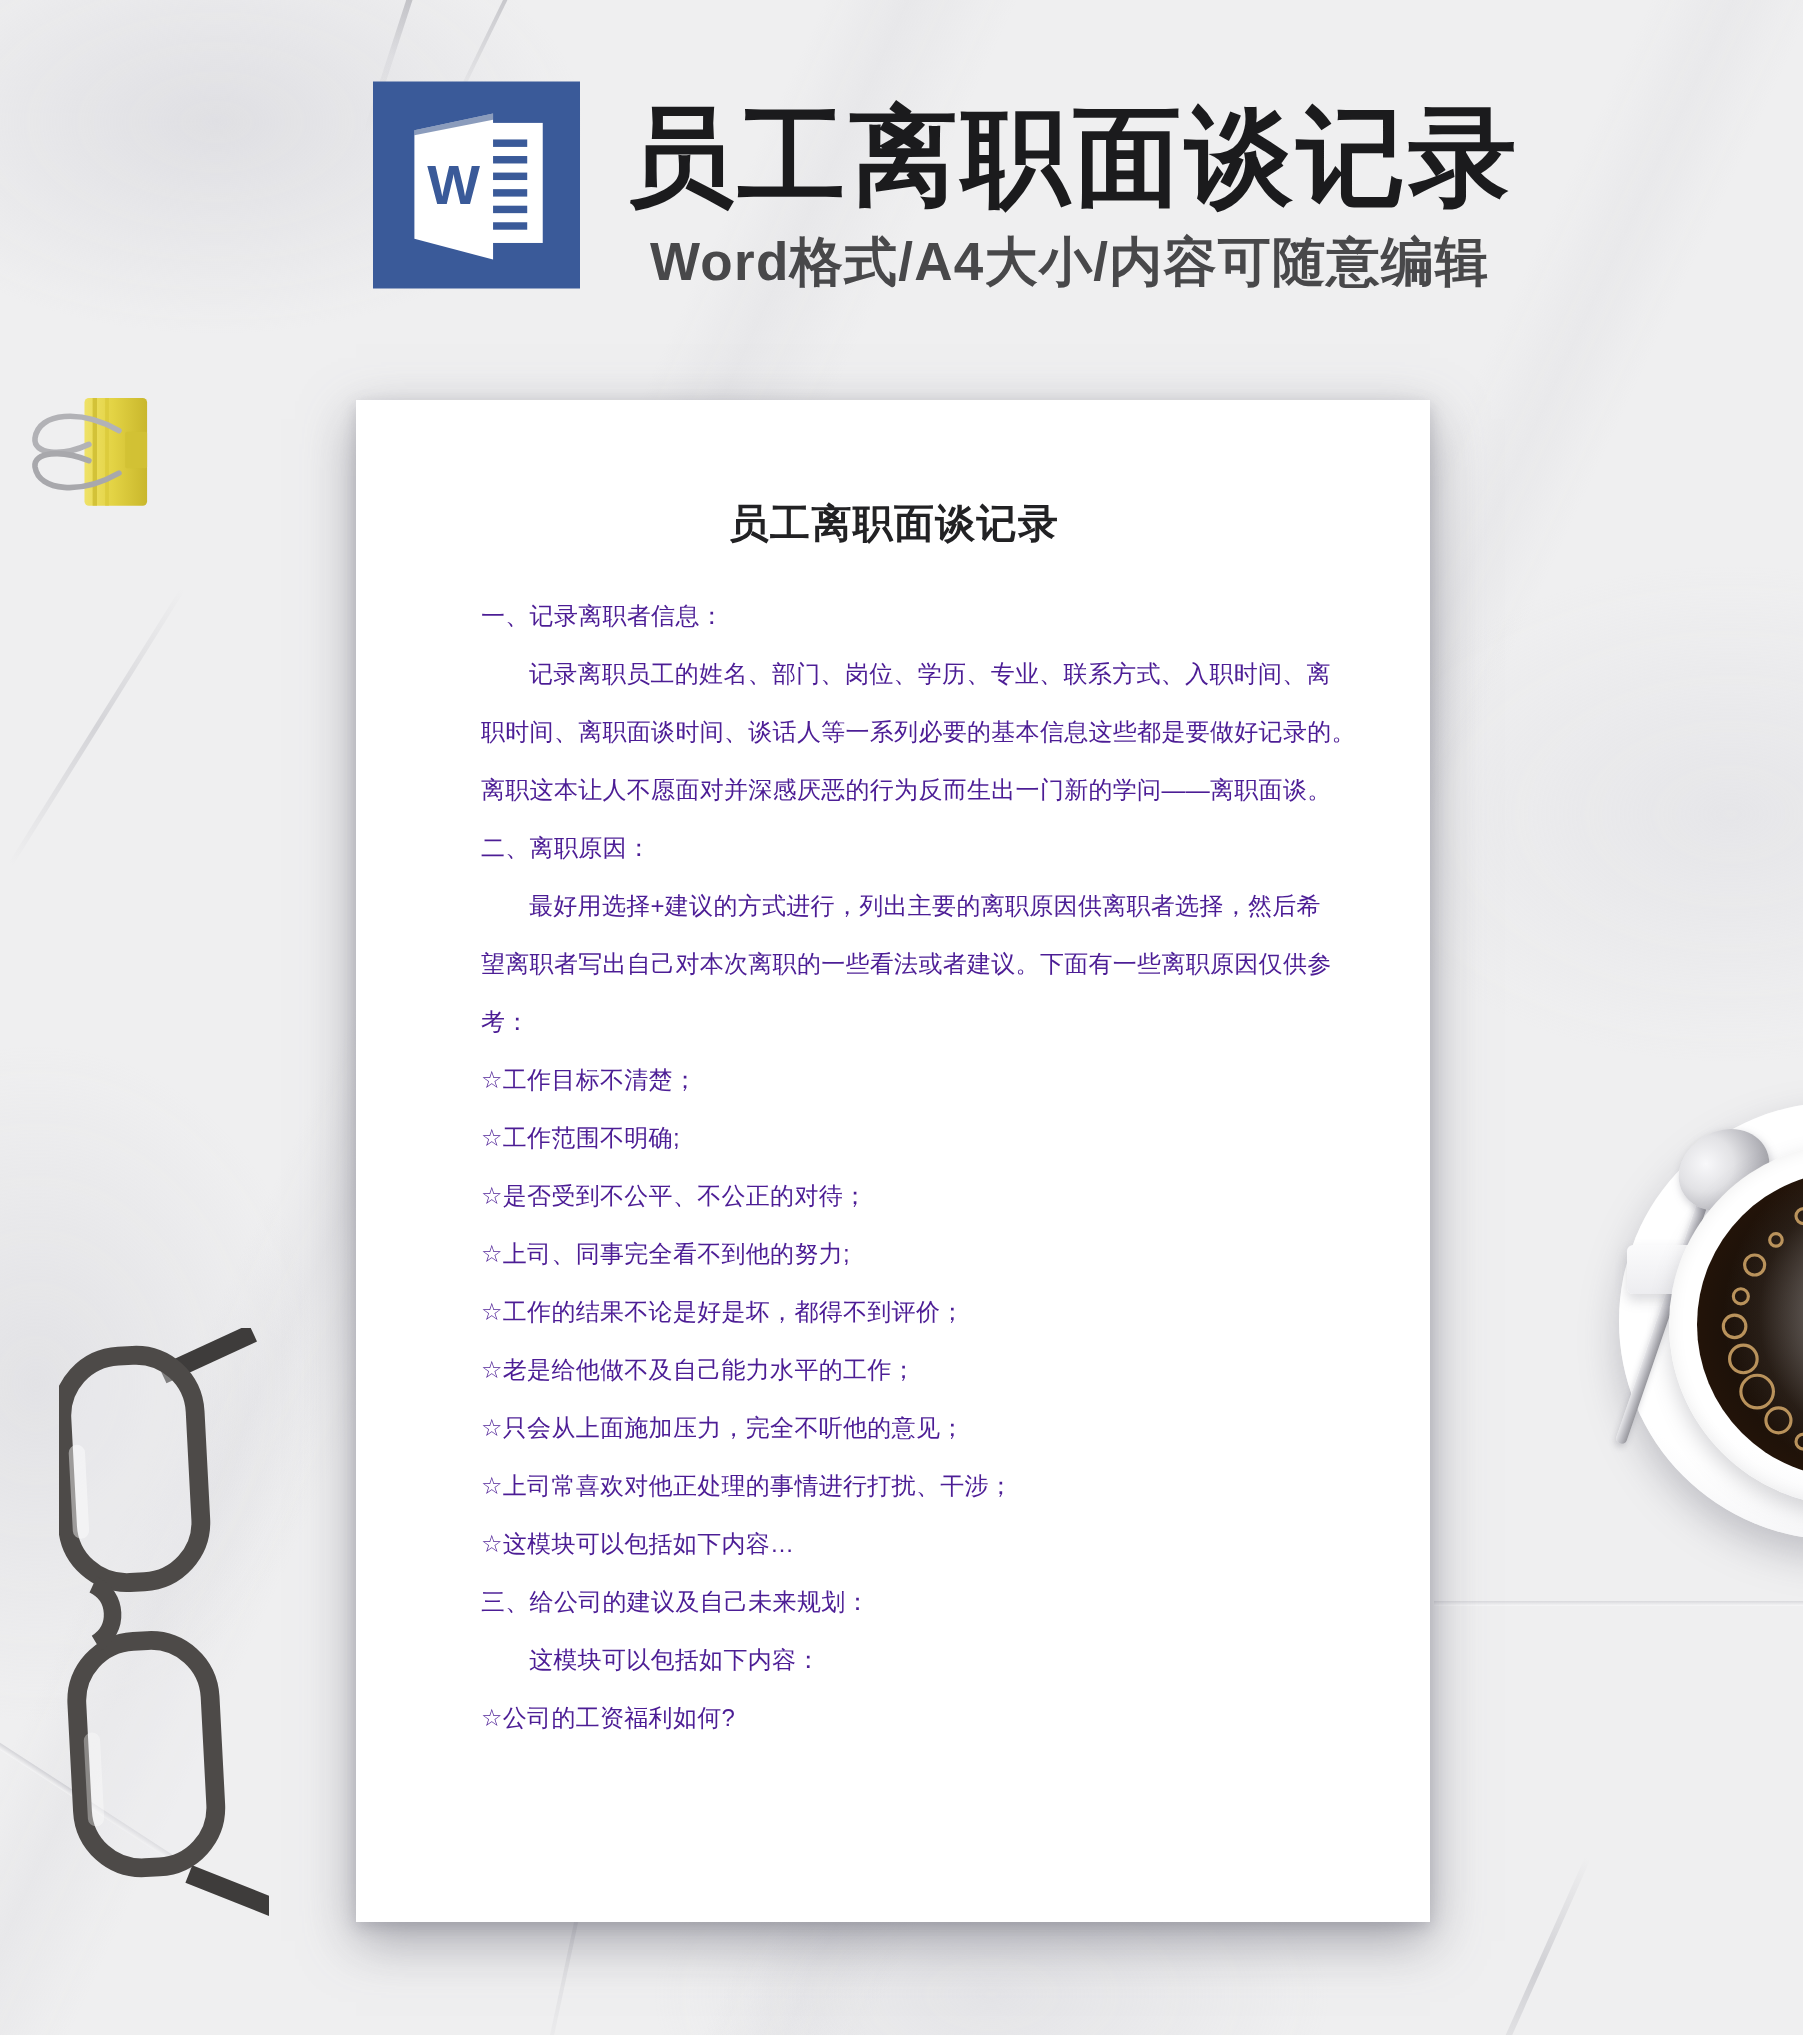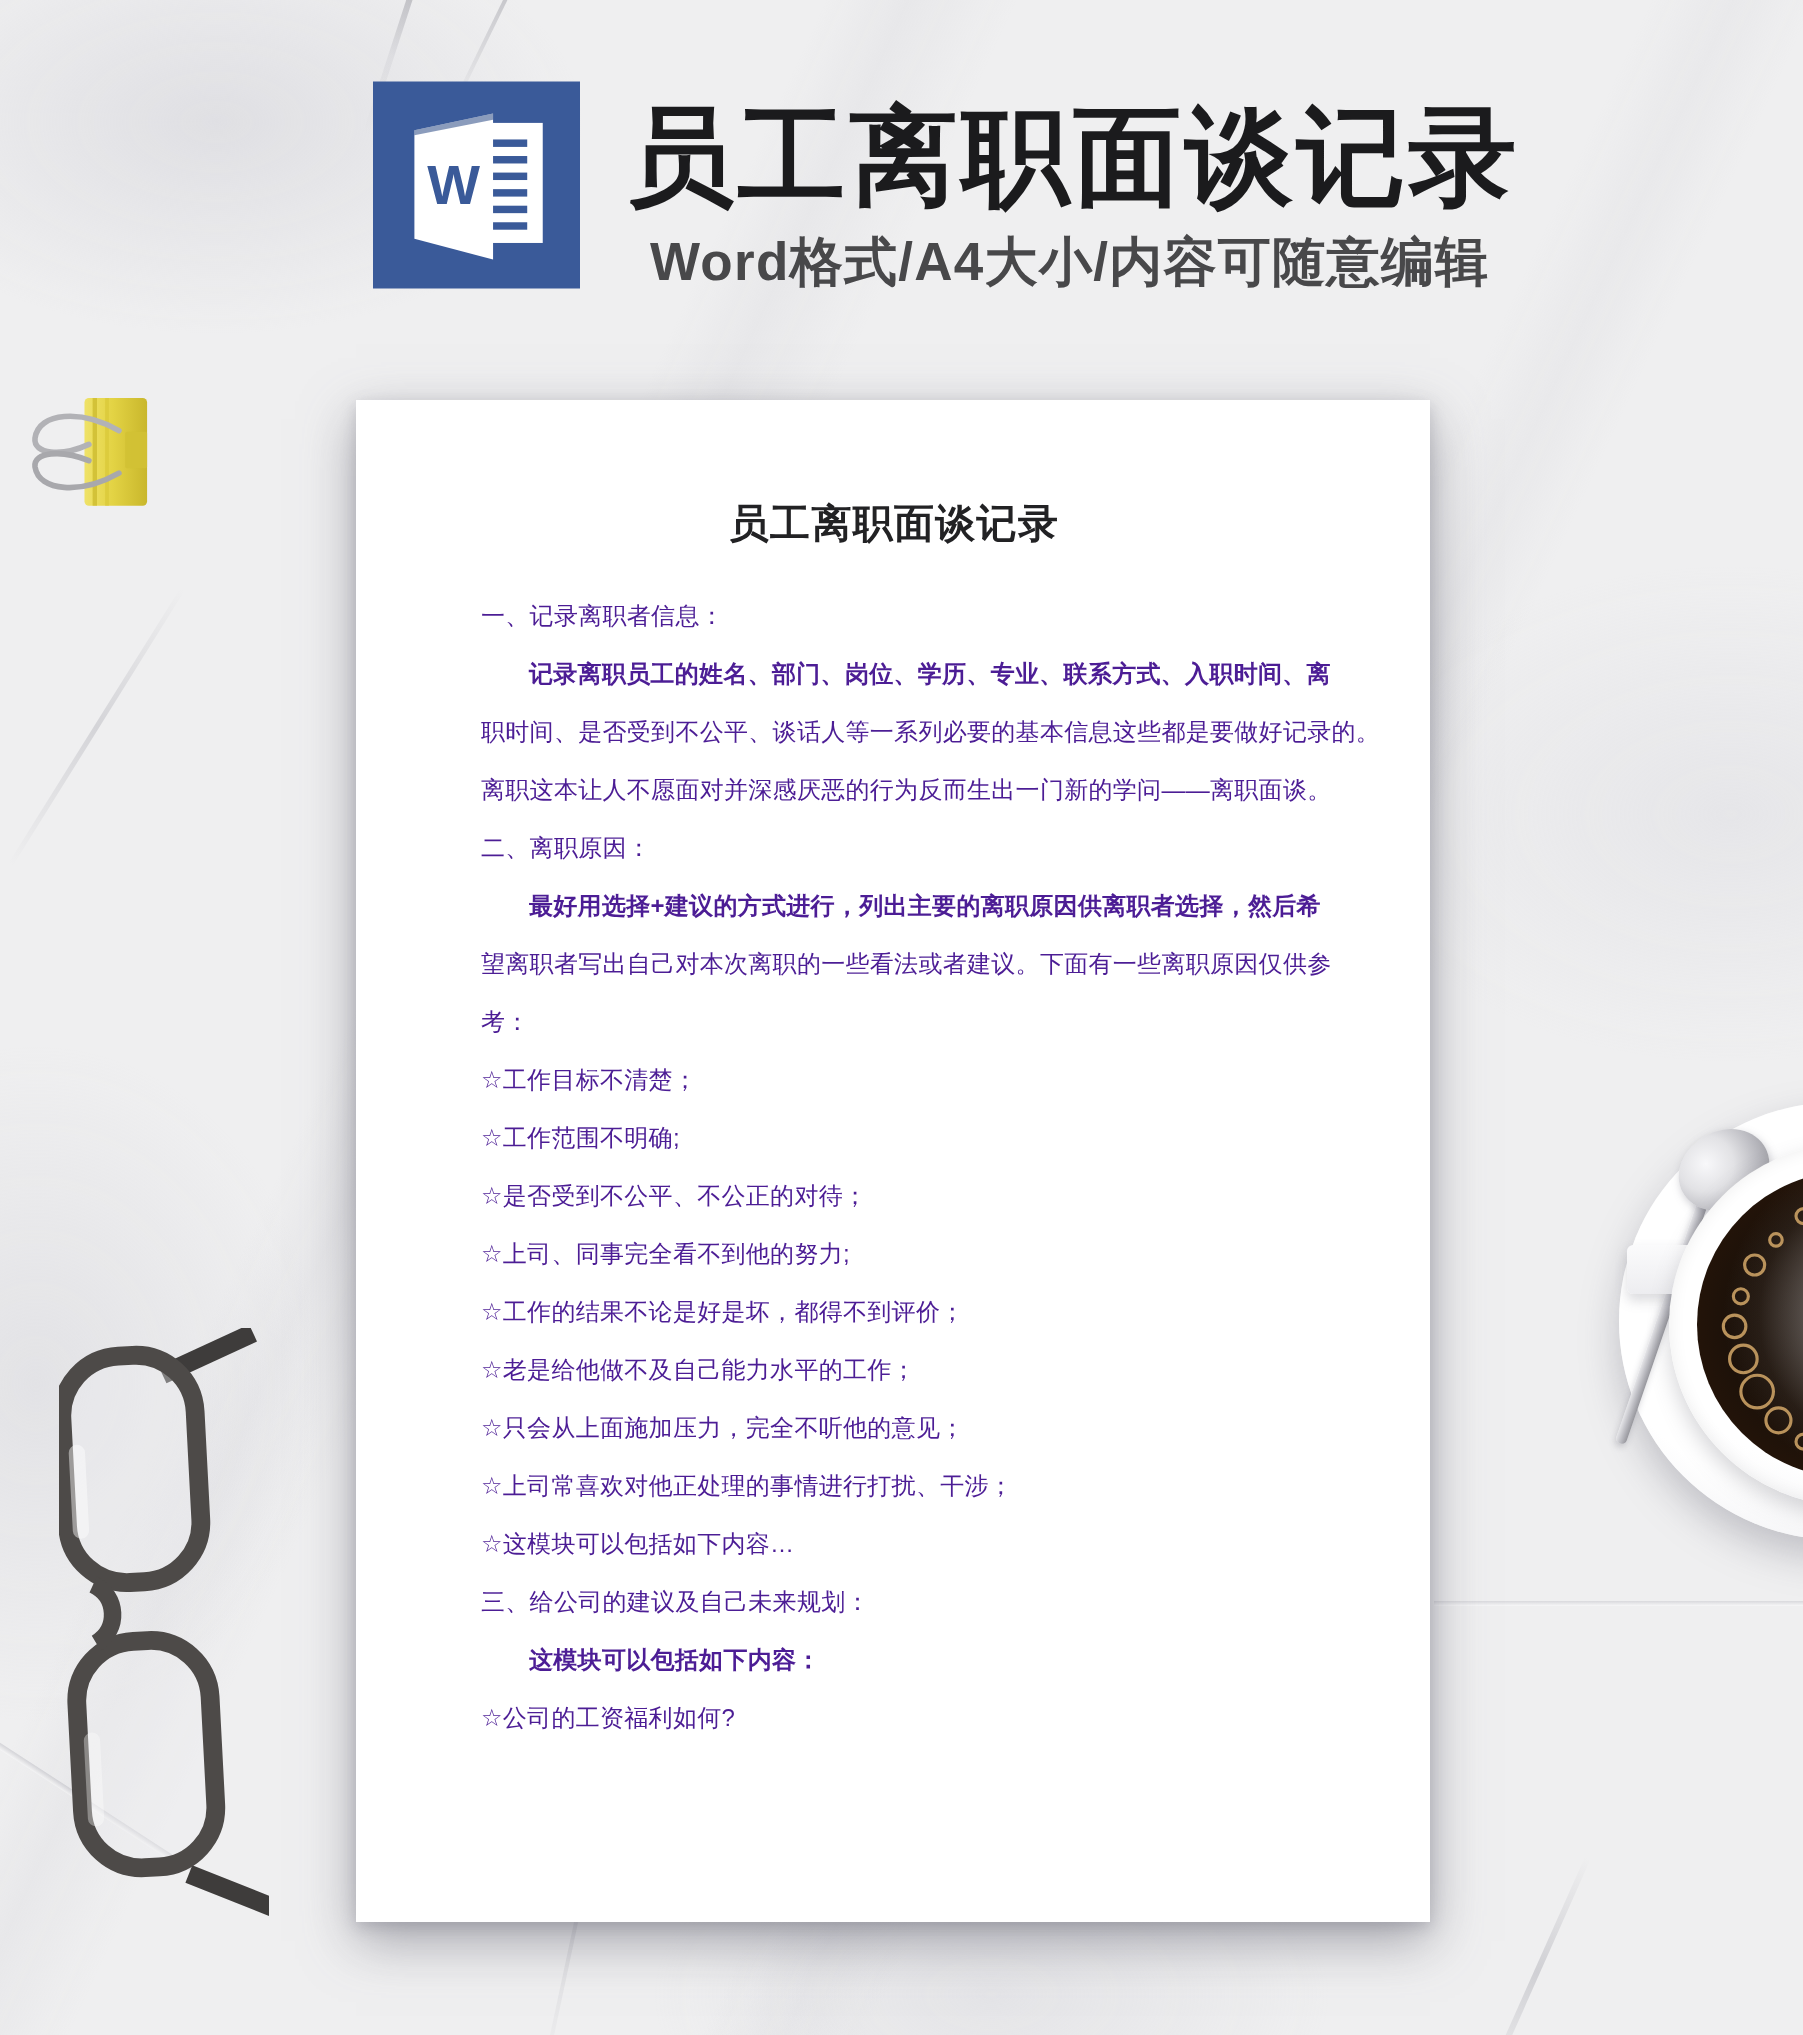--- a/index.html
+++ b/index.html
@@ -50,21 +50,21 @@
   }
   .doc-title{
     text-align:center;font-size:40px;line-height:41px;font-weight:700;color:#222224;
     letter-spacing:1.3px;white-space:nowrap;
   }
   .doc-body{margin-top:43px;}
   .doc-line{
     height:58px;line-height:58px;font-size:24px;color:#4c1d95;
     letter-spacing:0.3px;white-space:nowrap;
   }
-  .doc-line.indent{padding-left:48px;font-weight:bold;}
+  .doc-line.indent{padding-left:48px;}
 
   
   .clip{position:absolute;left:25px;top:393px;width:144px;height:119px;}
 
   
   .glasses{position:absolute;left:59px;top:1328px;width:210px;height:595px;}
 
   
   .saucer{position:absolute;left:1619px;top:1102px;width:438px;height:438px;border-radius:50%;
     background:radial-gradient(circle at 42% 40%, #ffffff 58%, #f4f4f6 74%, #e3e3e7 92%, #d8d8dc 100%);
@@ -175,21 +175,21 @@
       <circle cx="225" cy="455" r="9"></circle>
     </g>
   </svg>
 </div>
 
 <div class="page">
   <div class="doc-title">员工离职面谈记录</div>
   <div class="doc-body">
       <div class="doc-line">一、记录离职者信息：</div>
       <div class="doc-line indent">记录离职员工的姓名、部门、岗位、学历、专业、联系方式、入职时间、离</div>
-      <div class="doc-line">职时间、是否受到不公平、谈话人等一系列必要的基本信息这些都是要做好记录的。</div>
+      <div class="doc-line">职时间、离职面谈时间、谈话人等一系列必要的基本信息这些都是要做好记录的。</div>
       <div class="doc-line">离职这本让人不愿面对并深感厌恶的行为反而生出一门新的学问——离职面谈。</div>
       <div class="doc-line">二、离职原因：</div>
       <div class="doc-line indent">最好用选择+建议的方式进行，列出主要的离职原因供离职者选择，然后希</div>
       <div class="doc-line">望离职者写出自己对本次离职的一些看法或者建议。下面有一些离职原因仅供参</div>
       <div class="doc-line">考：</div>
       <div class="doc-line">☆工作目标不清楚；</div>
       <div class="doc-line">☆工作范围不明确;</div>
       <div class="doc-line">☆是否受到不公平、不公正的对待；</div>
       <div class="doc-line">☆上司、同事完全看不到他的努力;</div>
       <div class="doc-line">☆工作的结果不论是好是坏，都得不到评价；</div>

